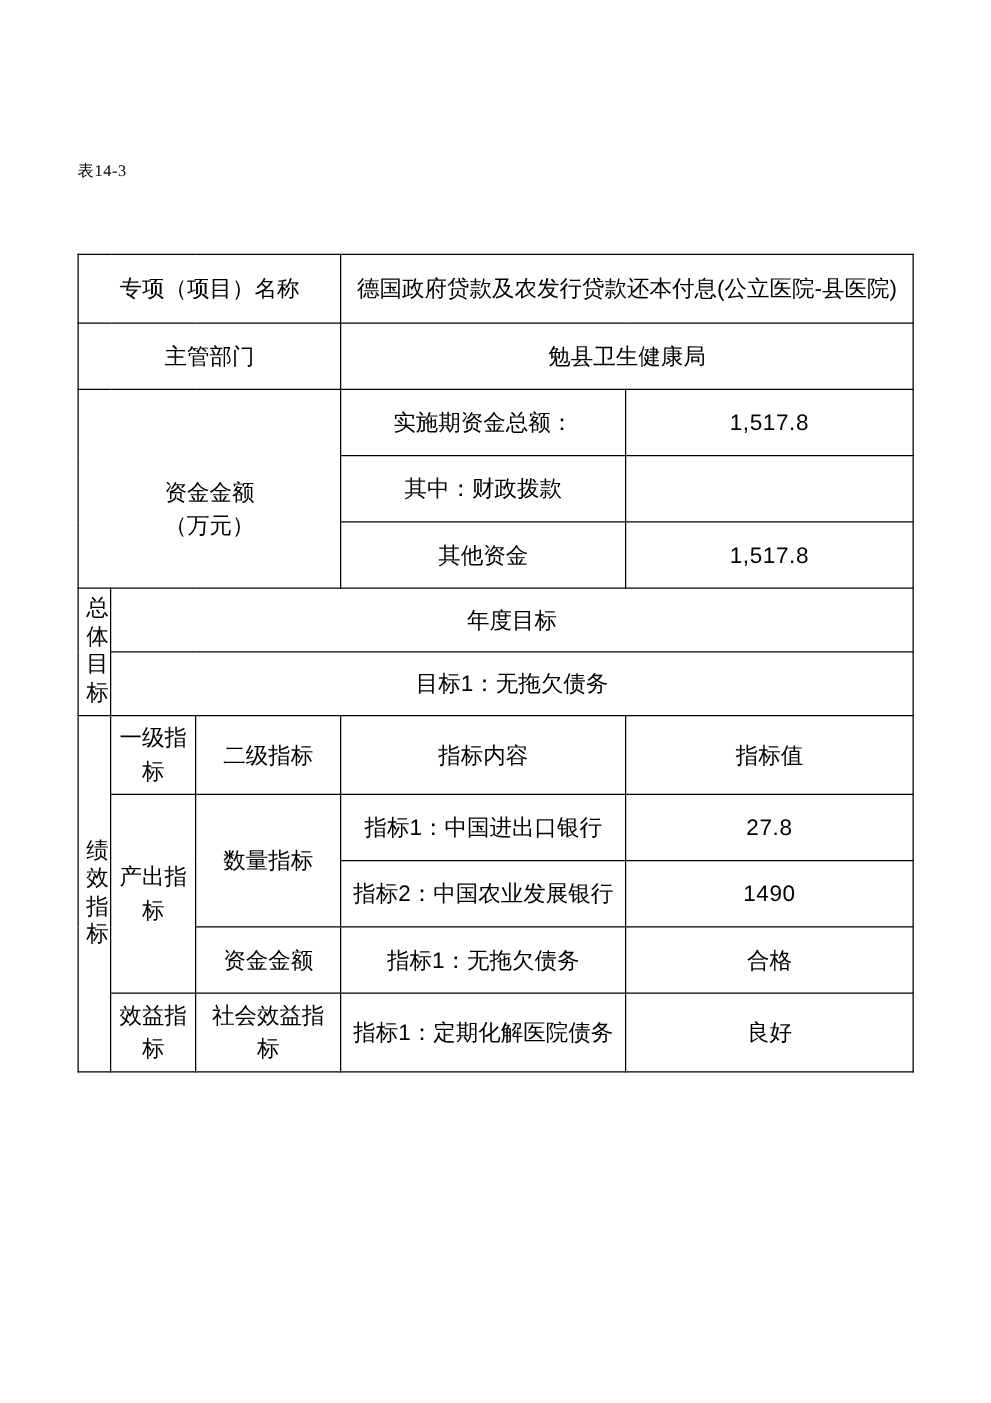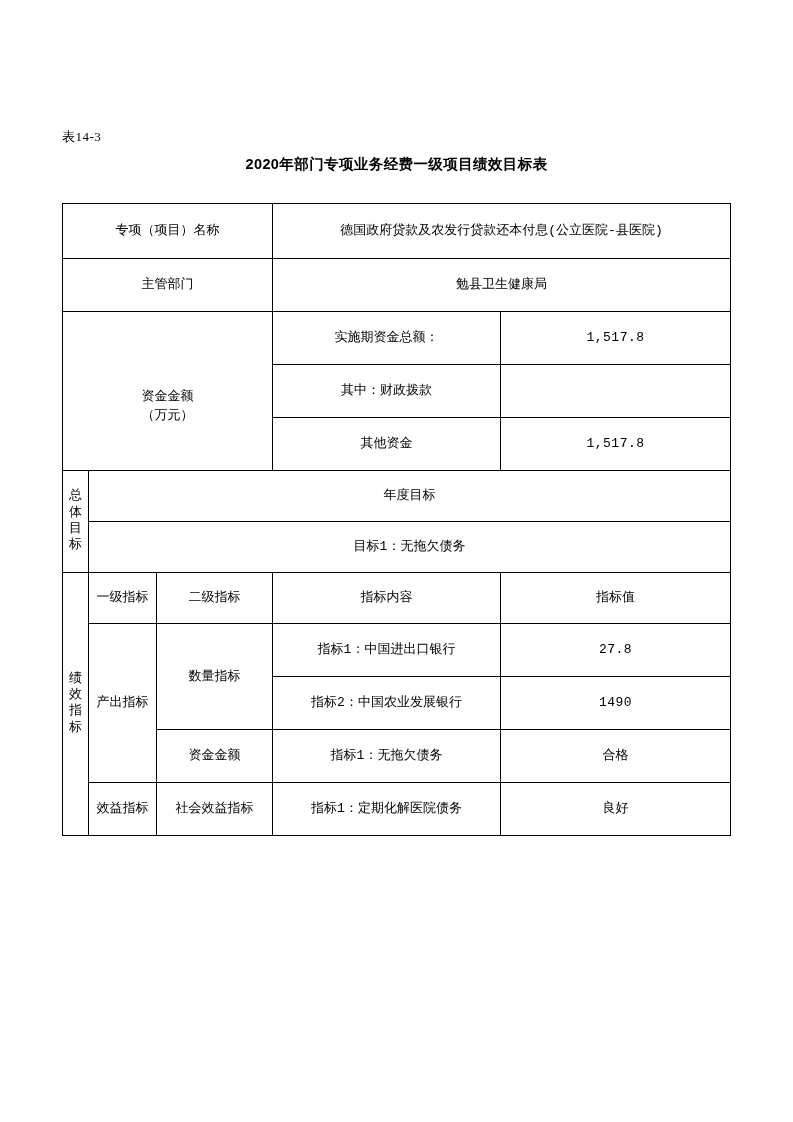--- a/index.html
+++ b/index.html
@@ -44,22 +44,22 @@
     left: 62px;
     top: 203px;
     width: 668px;
     border-collapse: collapse;
     table-layout: fixed;
   }
   table.main td {
     border: 1px solid #000000;
     text-align: center;
     vertical-align: middle;
-    font-size: 13px;
-    font-family: Liberation Mono, monospace;
+    font-size: 18px;
+    font-family: Liberation Sans, sans-serif;
     padding: 4px 6px;
     line-height: 1.5;
   }
   td.left {
     text-align: left;
     padding-left: 10px;
     margin-left: 29px;
   }
   td.vert {
     font-size: 12.5px;
@@ -79,21 +79,20 @@
     margin-top: 32px;
   }
 </style>
 </head>
 <body>
 
 <div class="page">
 
   <div class="table-label">表14-3</div>
 
-  <div class="doc-title">2020年部门专项业务经费一级项目绩效目标表</div>
 
   <table class="main">
     <colgroup>
       <col style="width:26px">
       <col style="width:68px">
       <col style="width:116px">
       <col style="width:228px">
       <col style="width:230px">
     </colgroup>
     <tbody>

